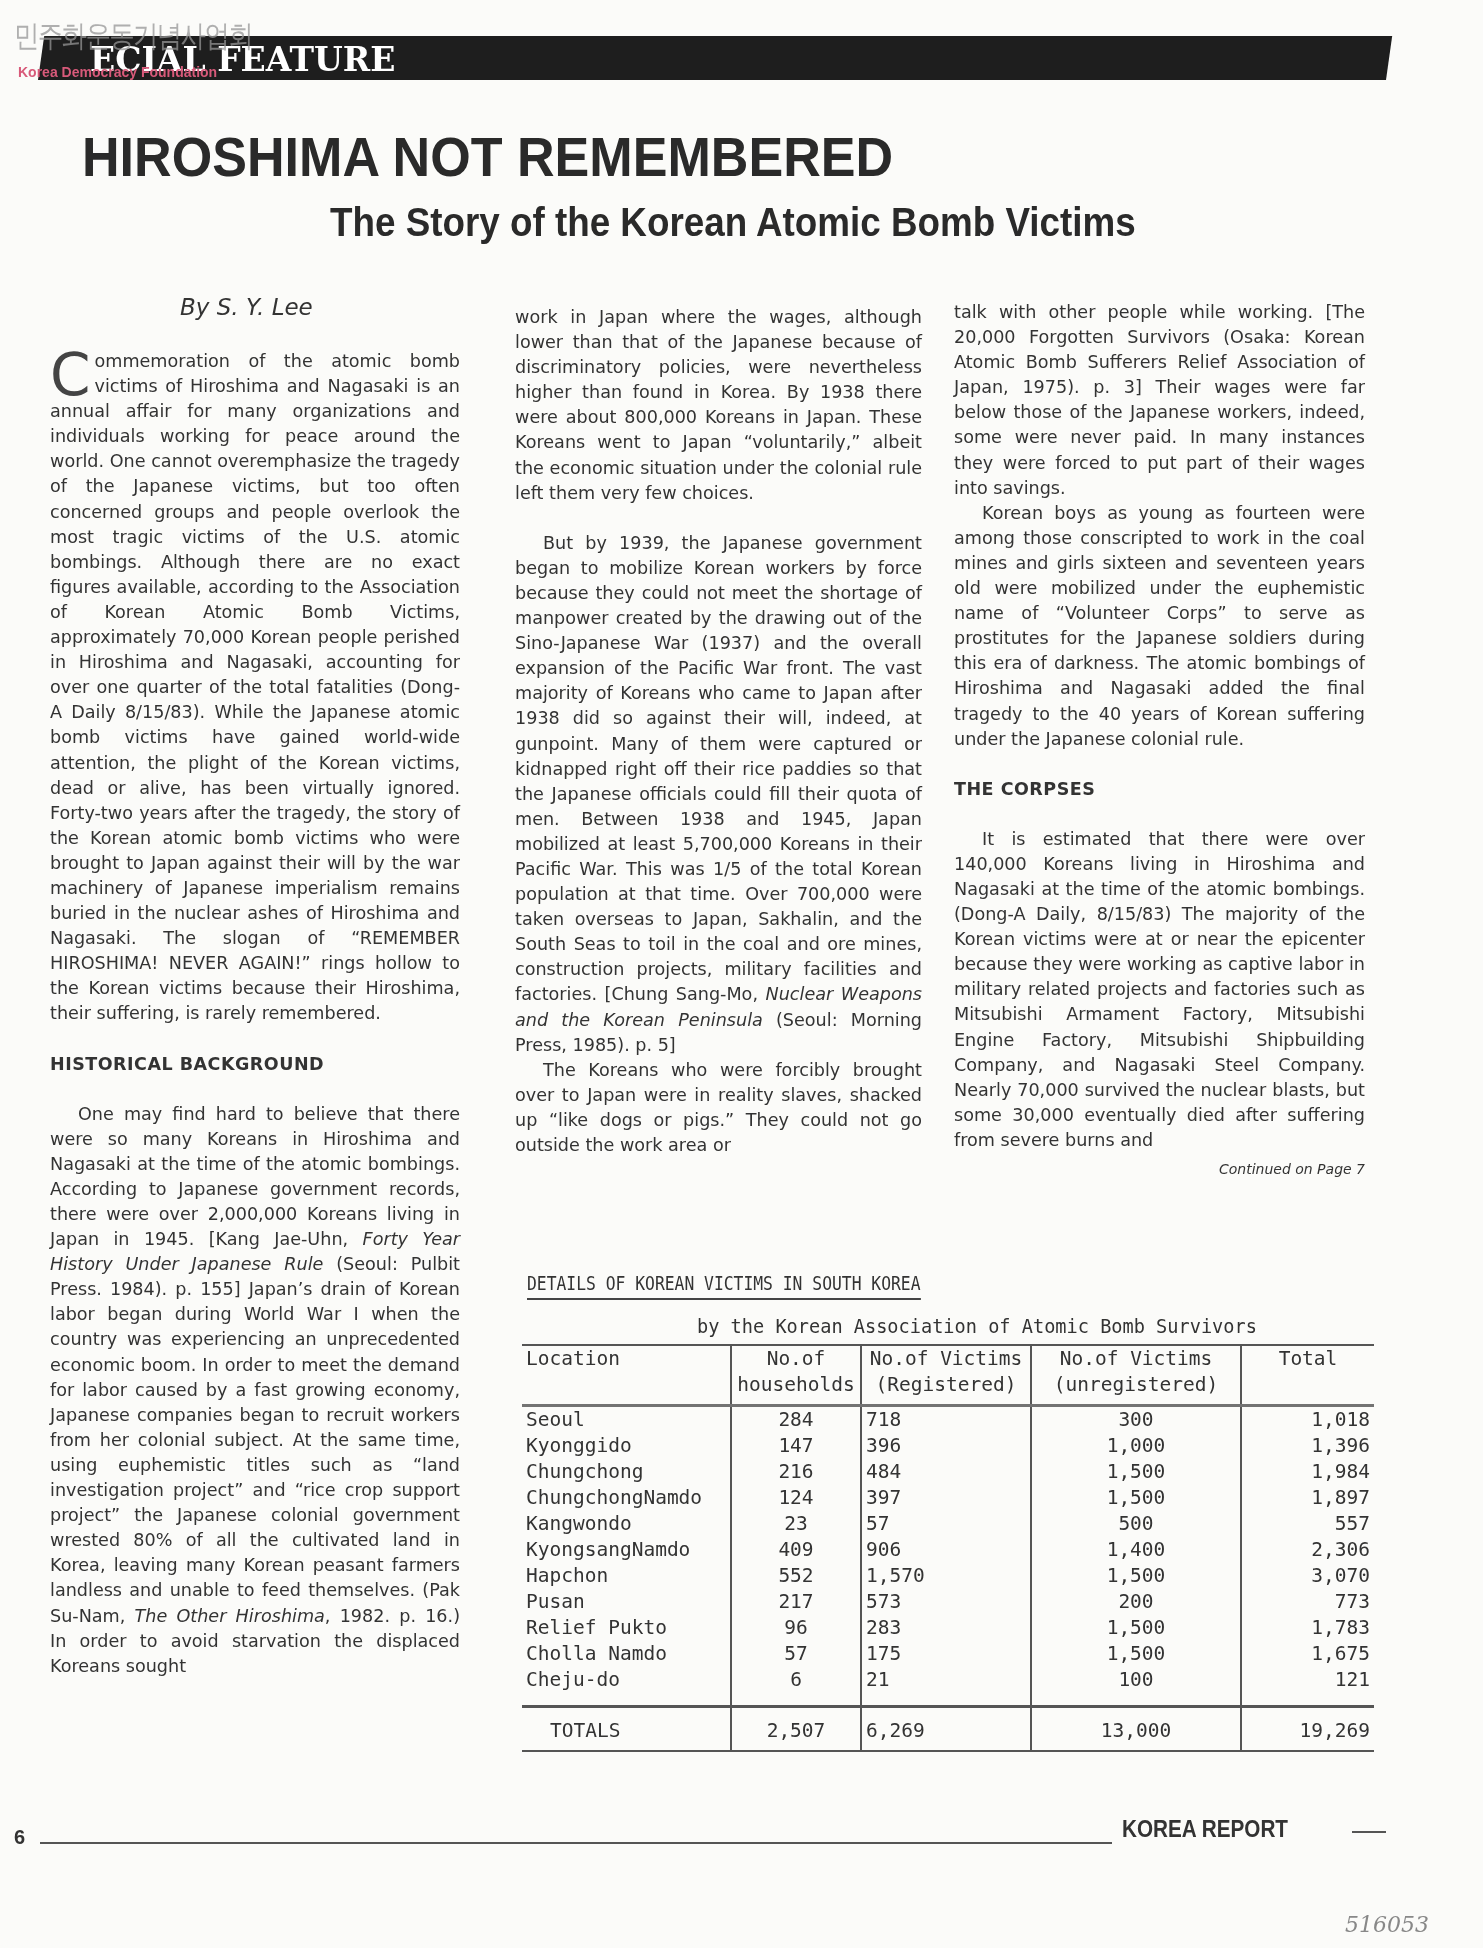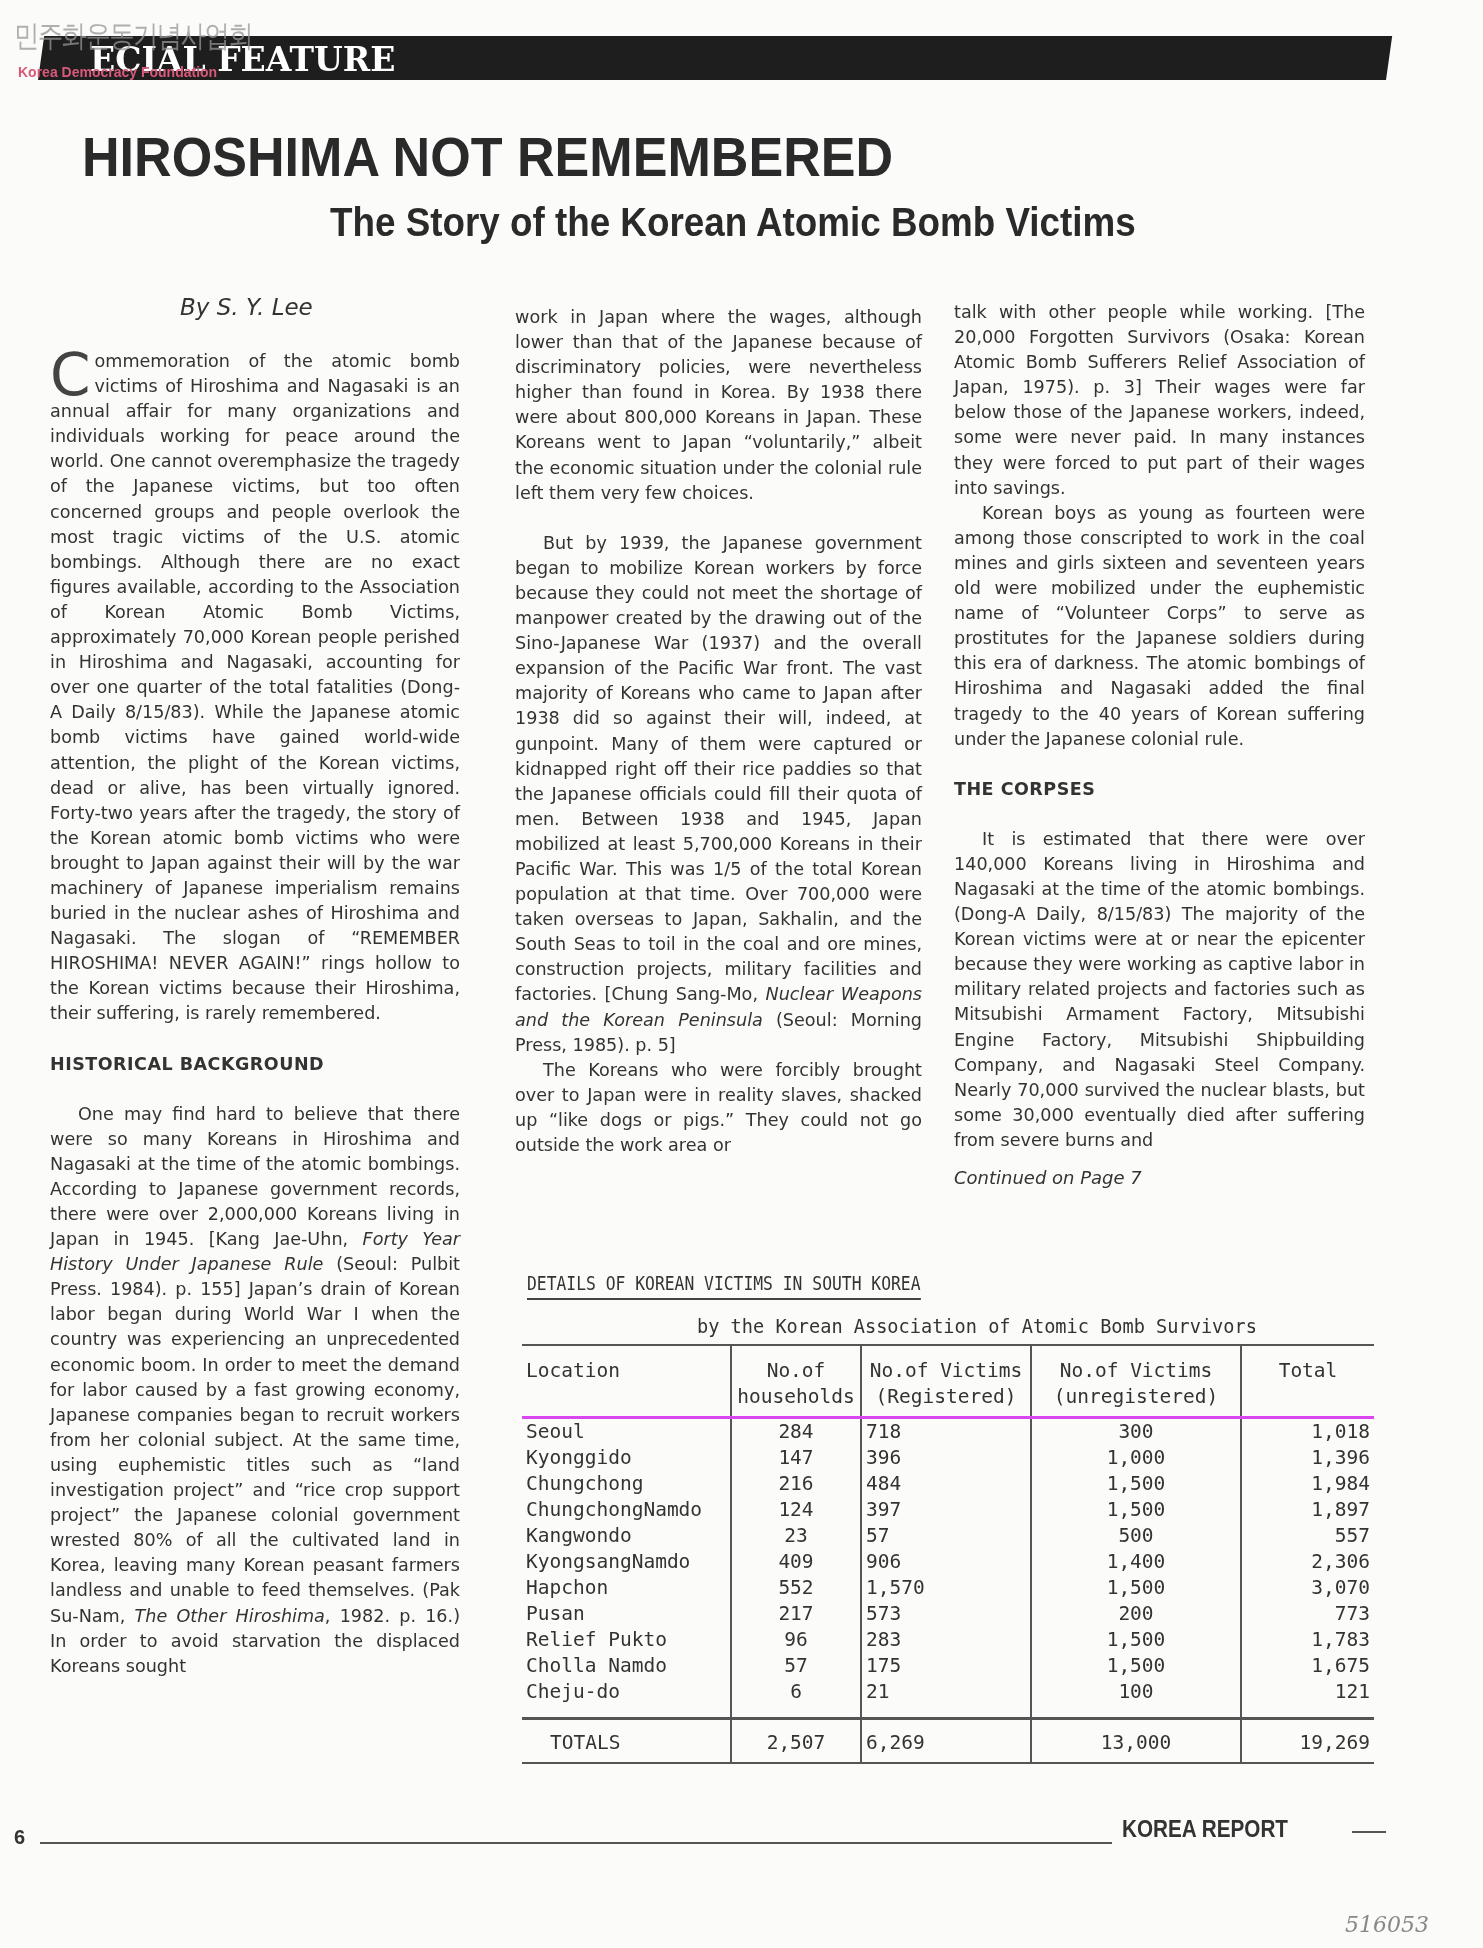--- a/index.html
+++ b/index.html
@@ -49,38 +49,38 @@
   .col h3 {
     margin: 25px 0 25px 0; font-size: 17.5px; font-weight: bold; letter-spacing: 0.5px; color: #333;
   }
   .dropcap {
     float: left; font-size: 58px; line-height: 44px; margin: 4px 4px 0 0;
     font-family: "DejaVu Sans", sans-serif; color: #444;
   }
   .c1 { left: 50px; top: 349px; width: 410px; }
   .c2 { left: 515px; top: 305px; width: 407px; }
   .c3 { left: 954px; top: 300px; width: 411px; }
-  .cont { text-align: left; font-style: italic; font-size: 18px; margin-top: 12px; }
+  .cont { text-align: right; font-style: italic; font-size: 14px; margin-top: 4px; }
 
   .tbl-title {
     position: absolute; left: 527px; top: 1272px; font-family: "DejaVu Sans Mono", monospace;
     font-size: 19px; color: #333; border-bottom: 2px solid #444; padding-bottom: 4px;
     transform: scaleX(0.86); transform-origin: left;
   }
   .tbl-sub {
     position: absolute; left: 697px; top: 1314px; font-family: "DejaVu Sans Mono", monospace;
     font-size: 20px; color: #333; white-space: nowrap; transform: scaleX(0.93); transform-origin: left;
   }
   table.victims {
     position: absolute; left: 522px; top: 1344px; width: 852px;
     border-collapse: collapse; font-family: "DejaVu Sans Mono", monospace; font-size: 19.5px; color: #333;
   }
   table.victims th {
-    font-weight: normal; vertical-align: top; padding: 12px 4px 6px 4px; line-height: 26px;
-    border-top: 2px solid #555; border-bottom: 3px solid #d946ef;
+    font-weight: normal; vertical-align: top; padding: 0 4px 6px 4px; line-height: 26px;
+    border-top: 2px solid #555; border-bottom: 3px solid #737373;
   }
   table.victims td { padding: 0 4px; height: 26px; line-height: 26px; }
   table.victims tr.last td { padding-bottom: 12px; }
   table.victims tr.total td { border-top: 3px solid #555; border-bottom: 2px solid #555; height: 38px; padding-top: 4px; }
   table.victims .v { border-left: 2px solid #555; }
   .col-loc { width: 200px; text-align: left; }
   .col-hh { width: 120px; text-align: center; }
   .col-reg { width: 160px; text-align: center; }
   .col-unreg { width: 200px; text-align: center; }
   .col-tot { text-align: right; }

